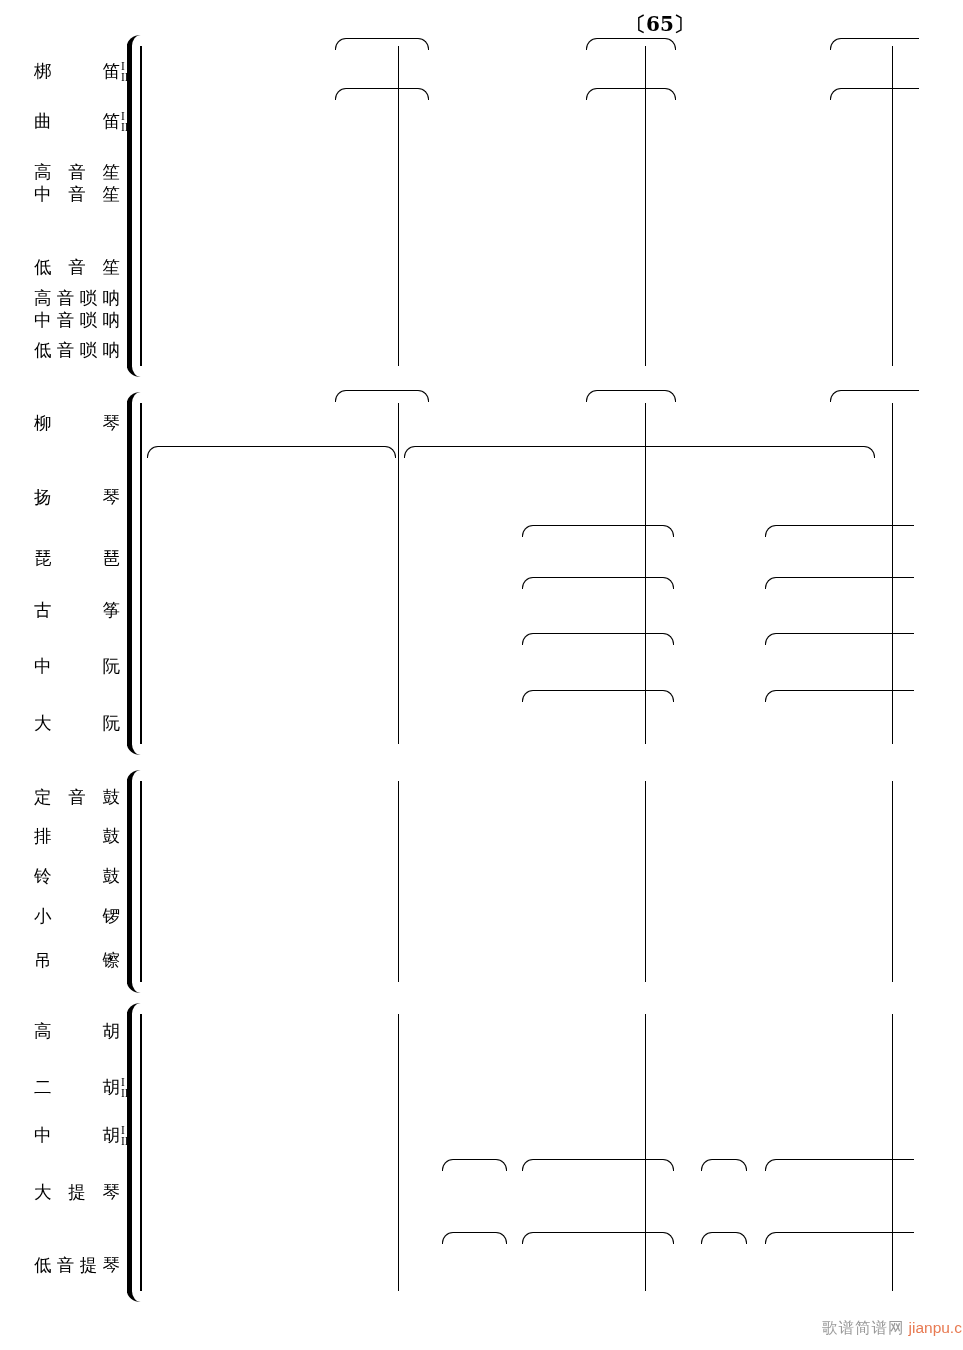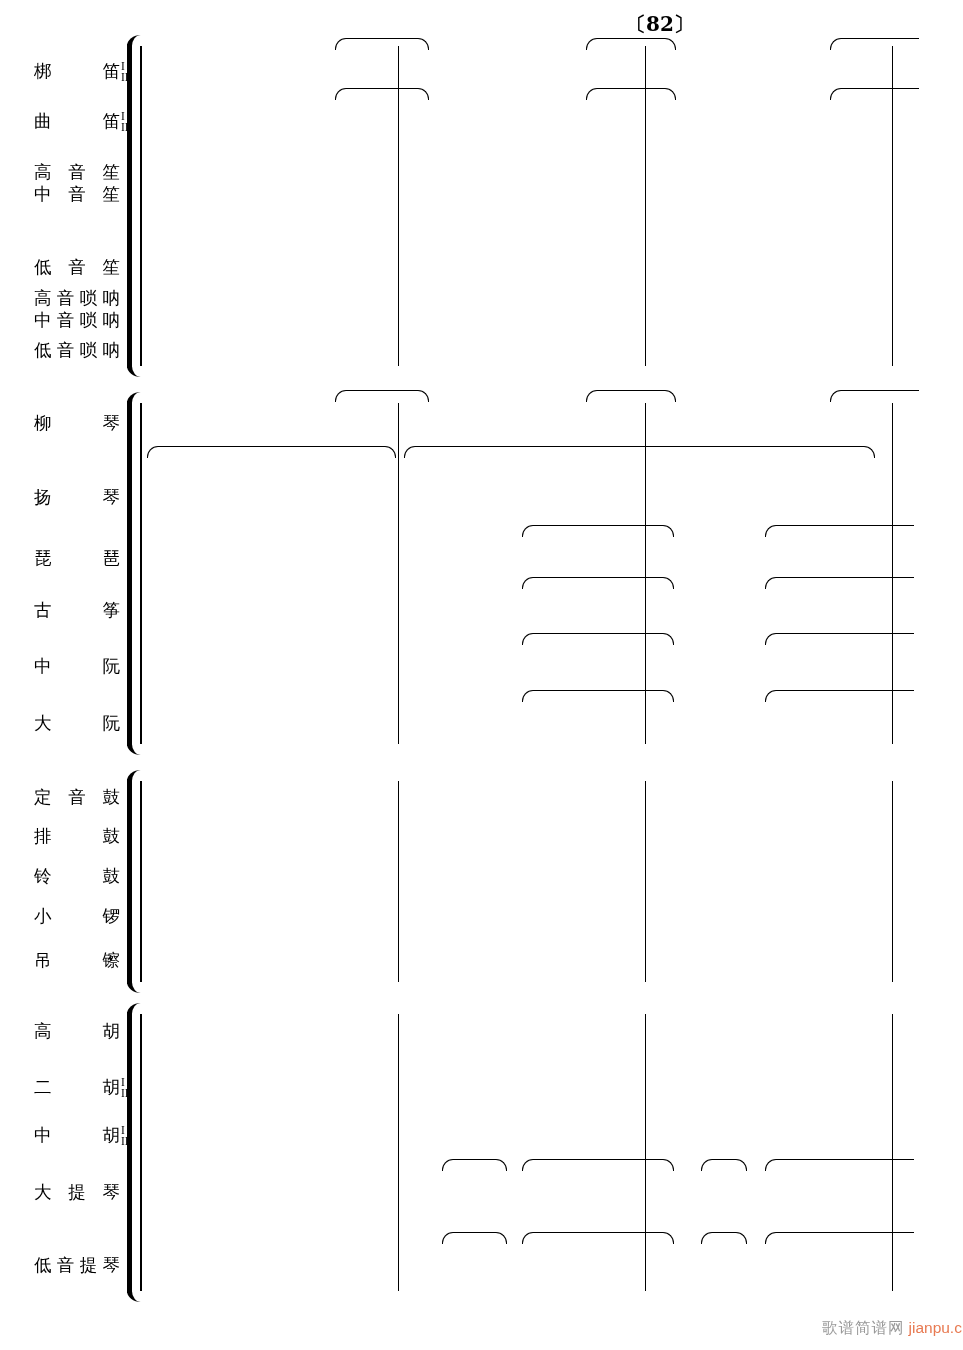--- a/index.html
+++ b/index.html
@@ -18,21 +18,21 @@
   .arc{position:absolute;height:11px;border:1.7px solid #000;border-bottom:none;border-radius:11px 11px 0 0}
   .arc.oR{border-right:none;border-top-right-radius:0}
   #wm{position:absolute;left:822px;top:1318px;font-size:15.5px;font-family:"Liberation Sans",sans-serif;white-space:nowrap}
   #wm .site{color:#9a9a9a;letter-spacing:1px}
   #wm .url{color:#e87a52;margin-left:4px}
 </style>
 </head>
 <body>
 
 <div id="page">
-  <div id="rehearsal">〔82〕</div>
+  <div id="rehearsal">〔65〕</div>
   <div id="score">
       <div class="vline" style="left: 126.5px; top: 44px; width: 5.5px; height: 324px;"></div>
       <div class="hookT" style="left: 126.5px; top: 35px;"></div>
       <div class="hookB" style="left: 126.5px; top: 366px;"></div>
       <div class="vline" style="left: 140px; top: 46px; width: 1.8px; height: 320px;"></div>
       <div class="vline" style="left: 398px; top: 46px; width: 1.4px; height: 320px;"></div>
       <div class="vline" style="left: 645px; top: 46px; width: 1.4px; height: 320px;"></div>
       <div class="vline" style="left: 892px; top: 46px; width: 1.4px; height: 320px;"></div>
       <div class="vline" style="left: 126.5px; top: 401px; width: 5.5px; height: 345px;"></div>
       <div class="hookT" style="left: 126.5px; top: 392px;"></div>

